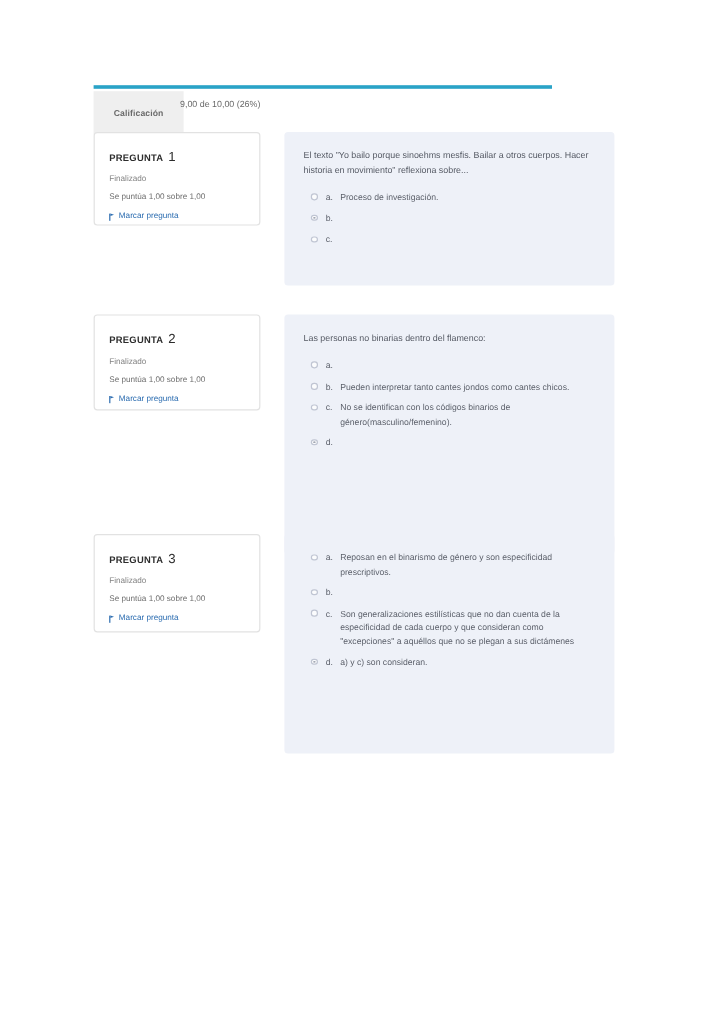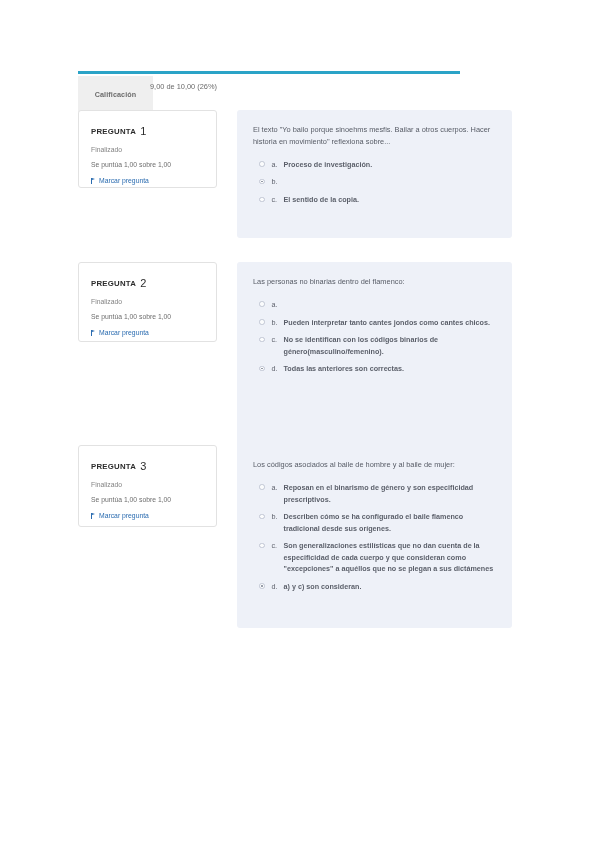--- a/index.html
+++ b/index.html
@@ -209,21 +209,20 @@
     border-radius: 50%;
     background: #6d7586;
   }
   .opt-letter {
     flex: none;
     width: 12px;
     color: #3a3f4a;
   }
   .opt-text {
     flex: 1;
-    font-weight: bold;
   }
 </style>
 </head>
 <body>
 
 <div class="page">
 
   <div class="top-bar"></div>
 
   <div class="grade-row">
@@ -252,21 +251,20 @@
           <span class="opt-letter">a.</span>
           <span class="opt-text">Proceso de investigación.</span>
         </li>
         <li class="option">
           <span class="radio checked"></span>
           <span class="opt-letter">b.</span>
         </li>
         <li class="option">
           <span class="radio"></span>
           <span class="opt-letter">c.</span>
-          <span class="opt-text">El sentido de la copia.</span>
         </li>
       </ul>
     </div>
   </div>
 
   <div class="question-block" id="q2">
     <div class="info-card">
       <div class="q-title">
         <span>PREGUNTA</span>
         <span class="q-num">2</span>
@@ -291,51 +289,48 @@
           <span class="opt-text">Pueden interpretar tanto cantes jondos como cantes chicos.</span>
         </li>
         <li class="option">
           <span class="radio"></span>
           <span class="opt-letter">c.</span>
           <span class="opt-text">No se identifican con los códigos binarios de género(masculino/femenino).</span>
         </li>
         <li class="option">
           <span class="radio checked"></span>
           <span class="opt-letter">d.</span>
-          <span class="opt-text">Todas las anteriores son correctas.</span>
         </li>
       </ul>
     </div>
   </div>
 
   <div class="question-block" id="q3">
     <div class="info-card">
       <div class="q-title">
         <span>PREGUNTA</span>
         <span class="q-num">3</span>
       </div>
       <div class="q-state">Finalizado</div>
       <div class="q-marks">Se puntúa 1,00 sobre 1,00</div>
       <div class="q-flag">
         <span class="flag-icon"></span>
         <span>Marcar pregunta</span>
       </div>
     </div>
     <div class="answer-panel">
-      <p class="q-text">Los códigos asociados al baile de hombre y al baile de mujer:</p>
       <ul class="options">
         <li class="option">
           <span class="radio"></span>
           <span class="opt-letter">a.</span>
           <span class="opt-text">Reposan en el binarismo de género y son especificidad prescriptivos.</span>
         </li>
         <li class="option">
           <span class="radio"></span>
           <span class="opt-letter">b.</span>
-          <span class="opt-text">Describen cómo se ha configurado el baile flamenco tradicional desde sus orígenes.</span>
         </li>
         <li class="option">
           <span class="radio"></span>
           <span class="opt-letter">c.</span>
           <span class="opt-text">Son generalizaciones estilísticas que no dan cuenta de la especificidad de cada cuerpo y que consideran como "excepciones" a aquéllos que no se plegan a sus dictámenes</span>
         </li>
         <li class="option">
           <span class="radio checked"></span>
           <span class="opt-letter">d.</span>
           <span class="opt-text">a) y c) son consideran.</span>

